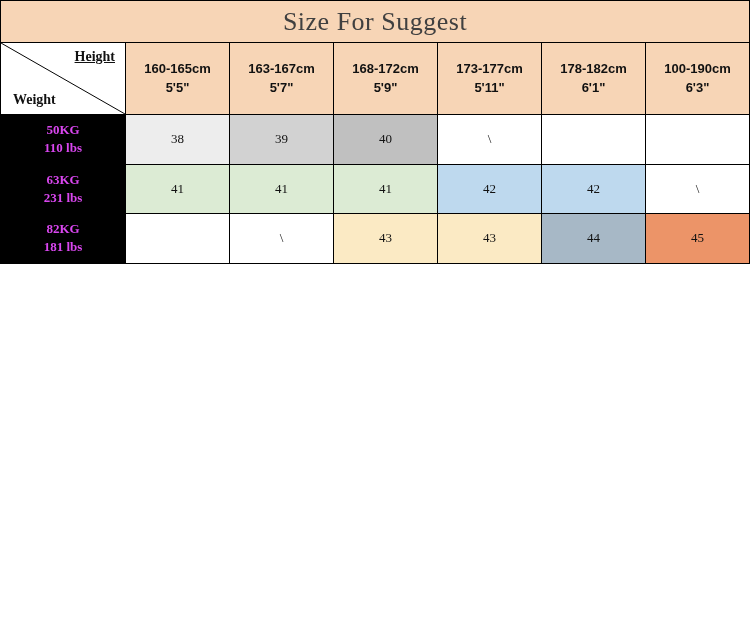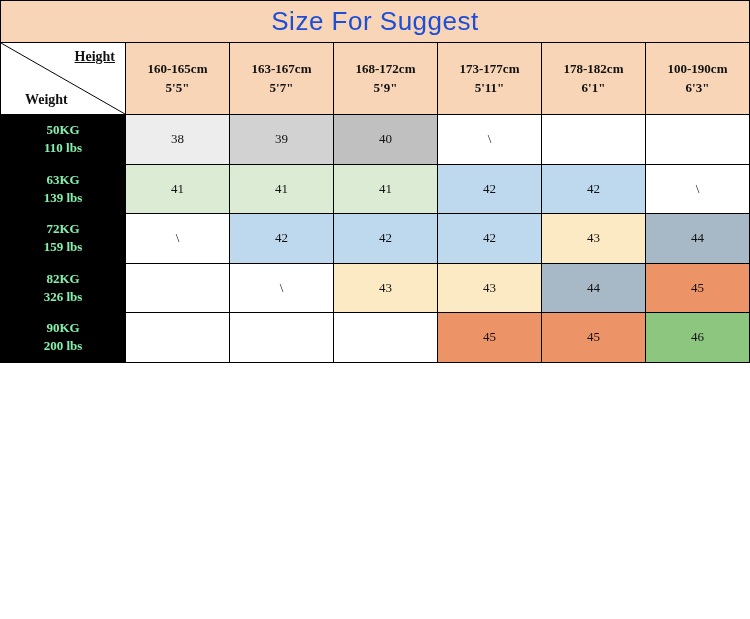--- a/index.html
+++ b/index.html
@@ -20,23 +20,23 @@
     height: 42px;
     background: #f7d5b6;
     display: flex;
     align-items: center;
     justify-content: center;
     border: 1px solid #000;
     border-bottom: none;
     box-sizing: border-box;
   }
   #title-text {
-    font-family: Liberation Sans, sans-serif;
+    font-family: Liberation Serif, serif;
     font-size: 26px;
-    color: #1d4ed8;
+    color: #404040;
     letter-spacing: 0.5px;
   }
   table {
     border-collapse: collapse;
     width: 750px;
     table-layout: fixed;
   }
   td, th {
     border: 1px solid #000;
     text-align: center;
@@ -62,38 +62,38 @@
     top: 6px;
     right: 10px;
     font-weight: bold;
     font-size: 14px;
     font-family: "Liberation Serif", serif;
     text-decoration: underline;
   }
   .corner .w-label {
     position: absolute;
     bottom: 6px;
-    left: 24px;
+    left: 12px;
     font-weight: bold;
     font-size: 14px;
     font-family: "Liberation Serif", serif;
   }
   .head-cell {
     background: #f7d5b6;
     height: 72px;
     font-weight: bold;
     font-size: 13px;
     line-height: 1.45;
-    font-family: Liberation Serif, serif;
+    font-family: Liberation Sans, sans-serif;
   }
   .head-cell .l1 { display:block; }
   .head-cell .l2 { display:block; }
   .row-head {
     background: #000000;
-    color: #86efac;
+    color: #d946ef;
     font-weight: bold;
     font-size: 13px;
     line-height: 1.4;
     height: 49.5px;
     width: 125px;
     font-family: "Liberation Serif", serif;
   }
   .row-head .l1 { display:block; }
   .row-head .l2 { display:block; }
   .cell {
@@ -156,61 +156,37 @@
           <td class="cell" style="background: rgb(237, 237, 237);">38</td>
           <td class="cell" style="background: rgb(210, 210, 210);">39</td>
           <td class="cell" style="background: rgb(192, 192, 192);">40</td>
           <td class="cell" style="background: rgb(255, 255, 255);">\</td>
           <td class="cell" style="background: rgb(255, 255, 255);"></td>
           <td class="cell" style="background: rgb(255, 255, 255);"></td>
         </tr>
         <tr>
           <td class="row-head">
             <span class="l1">63KG</span>
-            <span class="l2">139 lbs</span>
+            <span class="l2">231 lbs</span>
           </td>
           <td class="cell" style="background: rgb(220, 235, 212);">41</td>
           <td class="cell" style="background: rgb(220, 235, 212);">41</td>
           <td class="cell" style="background: rgb(220, 235, 212);">41</td>
           <td class="cell" style="background: rgb(190, 217, 238);">42</td>
           <td class="cell" style="background: rgb(190, 217, 238);">42</td>
           <td class="cell" style="background: rgb(255, 255, 255);">\</td>
         </tr>
         <tr>
           <td class="row-head">
-            <span class="l1">72KG</span>
-            <span class="l2">159 lbs</span>
-          </td>
-          <td class="cell" style="background: rgb(255, 255, 255);">\</td>
-          <td class="cell" style="background: rgb(190, 217, 238);">42</td>
-          <td class="cell" style="background: rgb(190, 217, 238);">42</td>
-          <td class="cell" style="background: rgb(190, 217, 238);">42</td>
-          <td class="cell" style="background: rgb(251, 234, 196);">43</td>
-          <td class="cell" style="background: rgb(167, 184, 198);">44</td>
-        </tr>
-        <tr>
-          <td class="row-head">
             <span class="l1">82KG</span>
-            <span class="l2">326 lbs</span>
+            <span class="l2">181 lbs</span>
           </td>
           <td class="cell" style="background: rgb(255, 255, 255);"></td>
           <td class="cell" style="background: rgb(255, 255, 255);">\</td>
           <td class="cell" style="background: rgb(251, 234, 196);">43</td>
           <td class="cell" style="background: rgb(251, 234, 196);">43</td>
           <td class="cell" style="background: rgb(167, 184, 198);">44</td>
           <td class="cell" style="background: rgb(236, 148, 104);">45</td>
         </tr>
-        <tr>
-          <td class="row-head">
-            <span class="l1">90KG</span>
-            <span class="l2">200 lbs</span>
-          </td>
-          <td class="cell" style="background: rgb(255, 255, 255);"></td>
-          <td class="cell" style="background: rgb(255, 255, 255);"></td>
-          <td class="cell" style="background: rgb(255, 255, 255);"></td>
-          <td class="cell" style="background: rgb(236, 148, 104);">45</td>
-          <td class="cell" style="background: rgb(236, 148, 104);">45</td>
-          <td class="cell" style="background: rgb(140, 198, 127);">46</td>
-        </tr>
       </tbody>
   </table>
 
 </div>
 
 </body></html>

